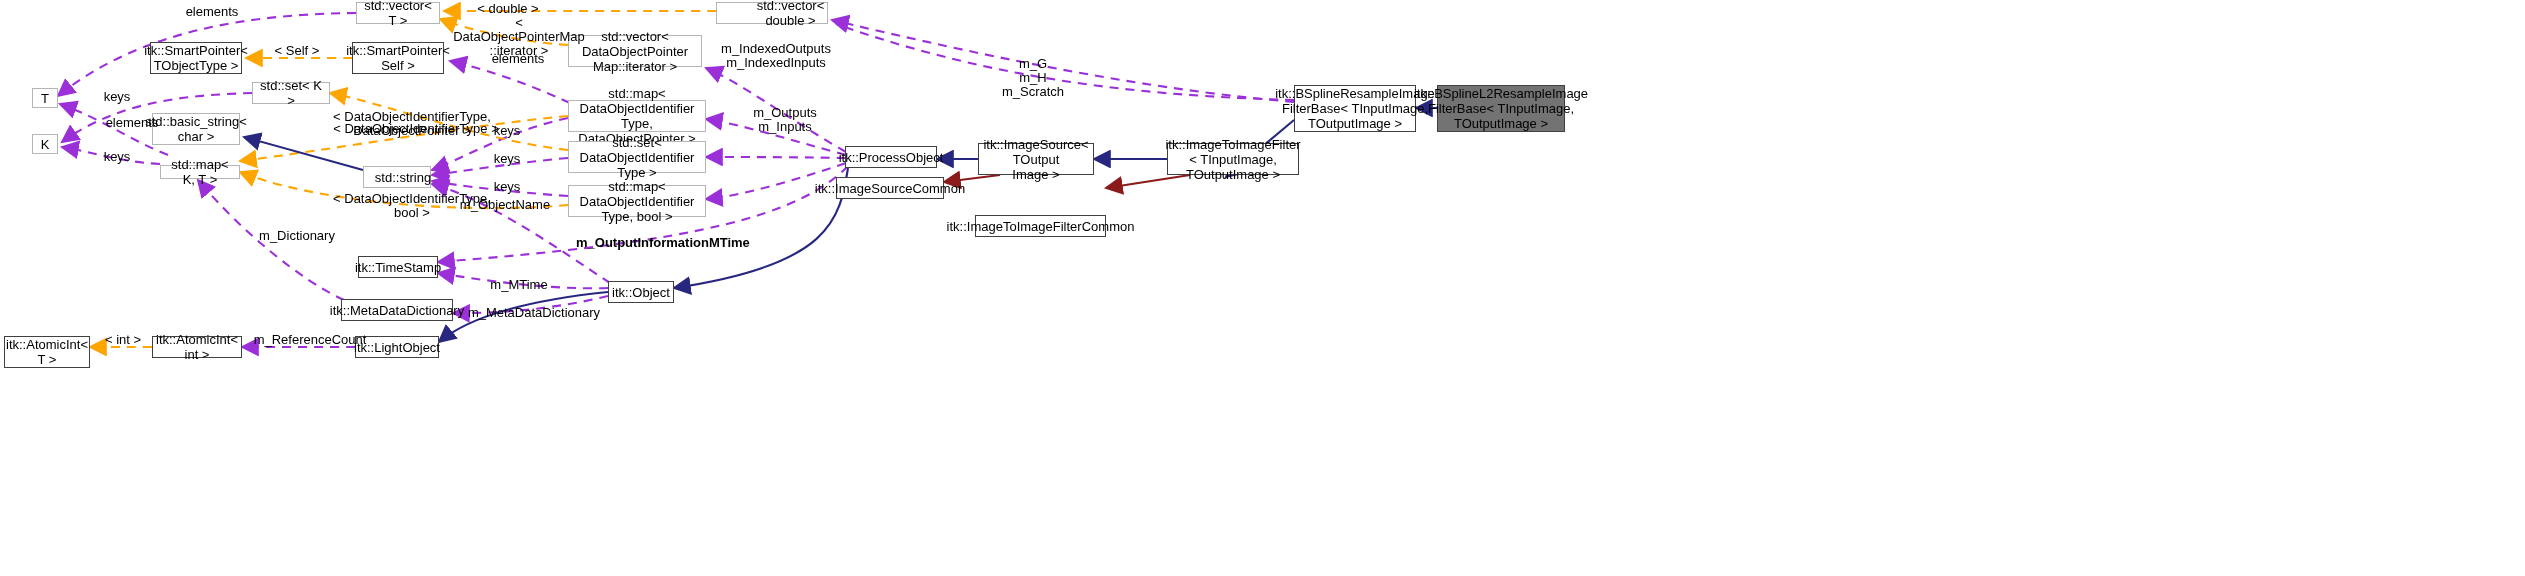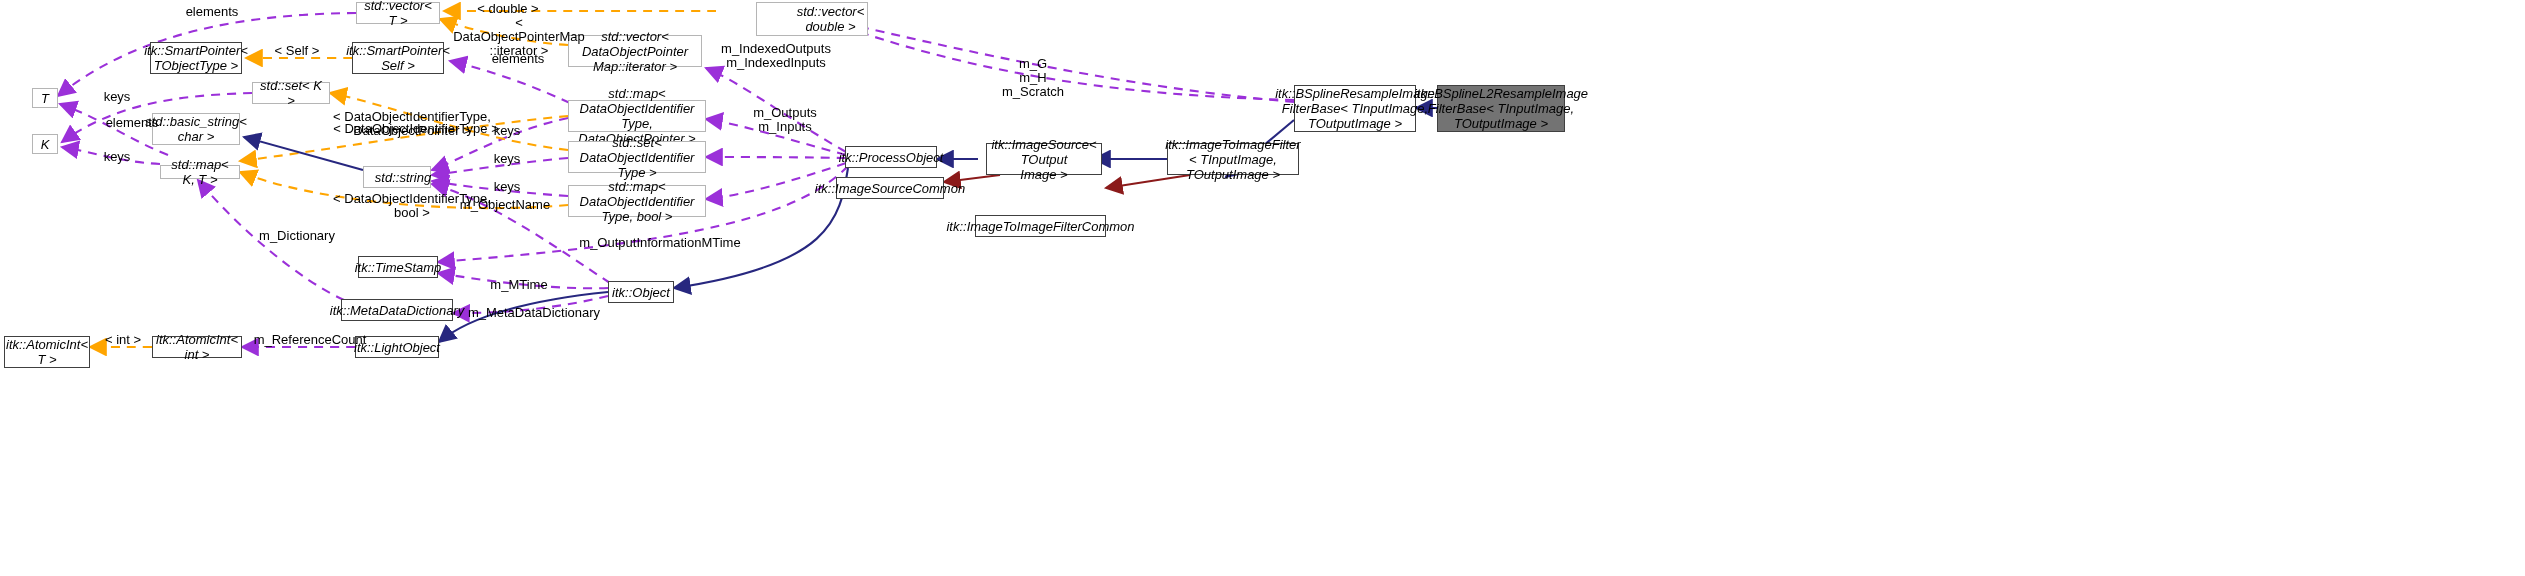--- a/index.html
+++ b/index.html
@@ -19,21 +19,20 @@
     display:flex;
     align-items:center;
     justify-content:center;
     text-align:center;
     background:#ffffff;
     font-size:13px;
     line-height:15px;
     color:#000000;
     white-space:pre-line;
     padding:1px 3px;
-    font-style:italic;
   }
   
   .node.plain{border:1px solid #b5b5b5;}
   
   .node.klass{border:1.6px solid #404040;}
   
   .node.current{border:1.6px solid #404040;background:#737373;}
   .edgelabel{
     position:absolute;
     font-size:13px;
@@ -144,40 +143,40 @@
 
     <g fill="none" stroke="#8b1a1a" stroke-width="2.1">
 
       <path d="M 1000,175 L 944,182" marker-end="url(#ar-protected)"></path>
 
       <path d="M 1190,175 L 1106,188" marker-end="url(#ar-protected)"></path>
     </g>
   </svg>
 
   <div class="node plain" style="left:356px;top:2px;width:84px;height:22px;">std::vector&lt; T &gt;</div>
-  <div class="node plain" style="left:756px;top:2px;width:112px;height:34px;padding-left:40px;">std::vector&lt; double &gt;</div>
+  <div class="node plain" style="left:716px;top:2px;width:112px;height:22px;padding-left:40px;">std::vector&lt; double &gt;</div>
   <div class="node klass" style="left:150px;top:42px;width:92px;height:32px;">itk::SmartPointer&lt;
 TObjectType &gt;</div>
   <div class="node klass" style="left:352px;top:42px;width:92px;height:32px;">itk::SmartPointer&lt;
 Self &gt;</div>
   <div class="node plain" style="left:568px;top:35px;width:134px;height:32px;">std::vector&lt; DataObjectPointer
 Map::iterator &gt;</div>
   <div class="node klass" style="left:1294px;top:85px;width:122px;height:47px;">itk::BSplineResampleImage
 FilterBase&lt; TInputImage,
 TOutputImage &gt;</div>
   <div class="node current" style="left:1437px;top:85px;width:128px;height:47px;">itk::BSplineL2ResampleImage
 FilterBase&lt; TInputImage,
 TOutputImage &gt;</div>
   <div class="node plain" style="left:32px;top:88px;width:26px;height:20px;">T</div>
   <div class="node plain" style="left:252px;top:82px;width:78px;height:22px;">std::set&lt; K &gt;</div>
   <div class="node plain" style="left:568px;top:100px;width:138px;height:32px;">std::map&lt; DataObjectIdentifier
 Type, DataObjectPointer &gt;</div>
   <div class="node plain" style="left:152px;top:113px;width:88px;height:32px;">std::basic_string&lt;
 char &gt;</div>
-  <div class="node klass" style="left:978px;top:143px;width:116px;height:32px;margin-left:8px;">itk::ImageSource&lt; TOutput
+  <div class="node klass" style="left:978px;top:143px;width:116px;height:32px;">itk::ImageSource&lt; TOutput
 Image &gt;</div>
   <div class="node klass" style="left:1167px;top:143px;width:132px;height:32px;">itk::ImageToImageFilter
 &lt; TInputImage, TOutputImage &gt;</div>
   <div class="node plain" style="left:32px;top:134px;width:26px;height:20px;">K</div>
   <div class="node klass" style="left:845px;top:146px;width:92px;height:22px;">itk::ProcessObject</div>
   <div class="node plain" style="left:568px;top:141px;width:138px;height:32px;">std::set&lt; DataObjectIdentifier
 Type &gt;</div>
   <div class="node plain" style="left:160px;top:165px;width:80px;height:14px;">std::map&lt; K, T &gt;</div>
   <div class="node plain" style="left:363px;top:166px;width:68px;height:22px;padding-left:15px;">std::string</div>
   <div class="node klass" style="left:836px;top:177px;width:108px;height:22px;">itk::ImageSourceCommon</div>
@@ -209,20 +208,20 @@
   <div class="edgelabel" style="left:330px;top:110px;width:164px;">&lt; DataObjectIdentifierType,
 DataObjectPointer &gt;</div>
   <div class="edgelabel" style="left:92px;top:116px;width:80px;">elements</div>
   <div class="edgelabel" style="left:482px;top:124px;width:50px;">keys</div>
   <div class="edgelabel" style="left:482px;top:152px;width:50px;">keys</div>
   <div class="edgelabel" style="left:92px;top:150px;width:50px;">keys</div>
   <div class="edgelabel" style="left:482px;top:180px;width:50px;">keys</div>
   <div class="edgelabel" style="left:330px;top:192px;width:164px;">&lt; DataObjectIdentifierType,
 bool &gt;</div>
   <div class="edgelabel" style="left:450px;top:198px;width:110px;">m_ObjectName</div>
-  <div class="edgelabel" style="left:576px;top:236px;width:168px;">m_OutputInformationMTime</div>
+  <div class="edgelabel" style="left:576px;top:236px;width:168px;font-weight:bold;">m_OutputInformationMTime</div>
   <div class="edgelabel" style="left:252px;top:229px;width:90px;">m_Dictionary</div>
   <div class="edgelabel" style="left:482px;top:278px;width:74px;">m_MTime</div>
   <div class="edgelabel" style="left:460px;top:306px;width:148px;">m_MetaDataDictionary</div>
   <div class="edgelabel" style="left:98px;top:333px;width:50px;">&lt; int &gt;</div>
   <div class="edgelabel" style="left:248px;top:333px;width:124px;">m_ReferenceCount</div>
 
 </div>
 
 </body></html>

